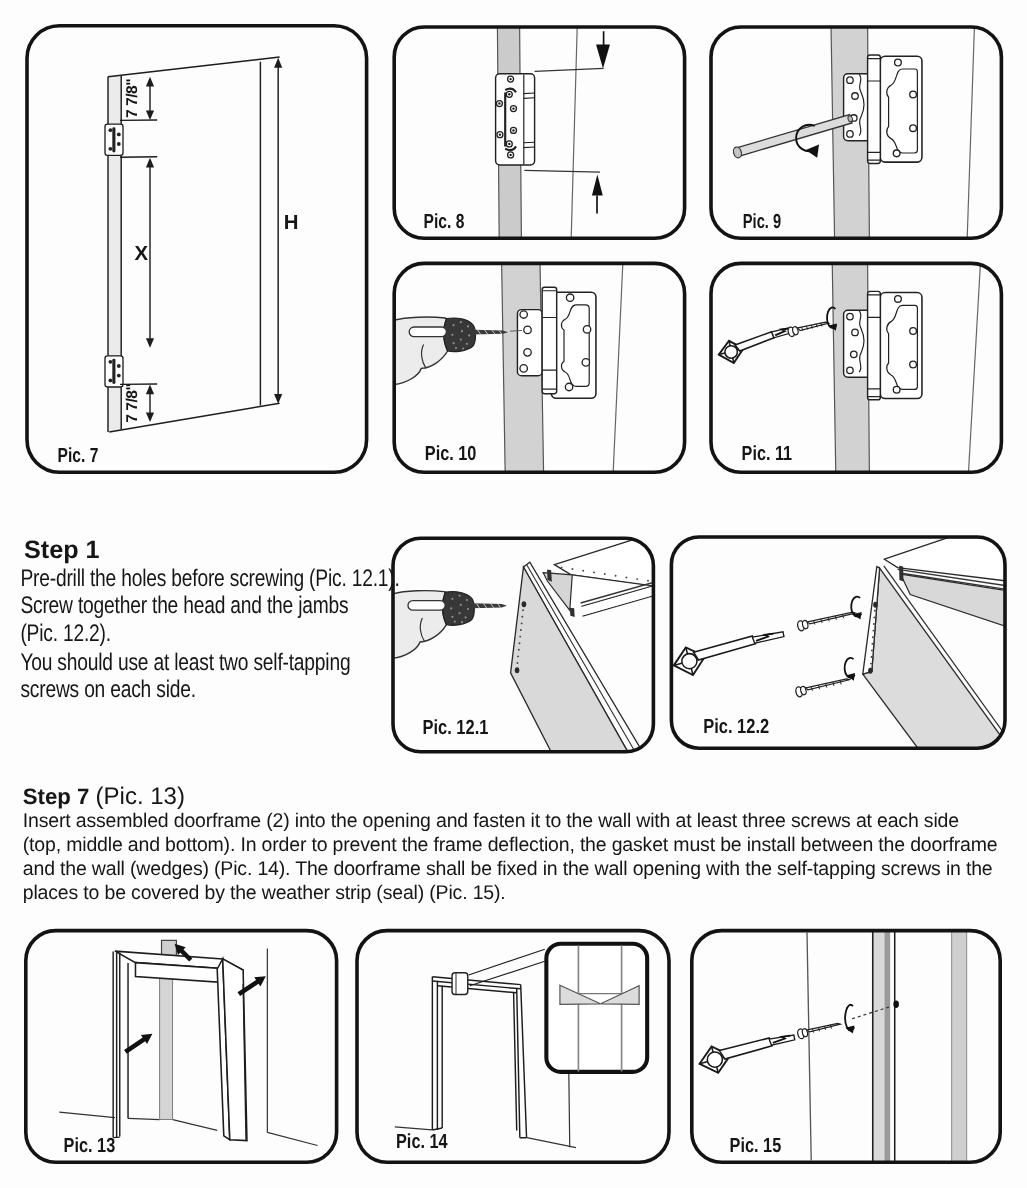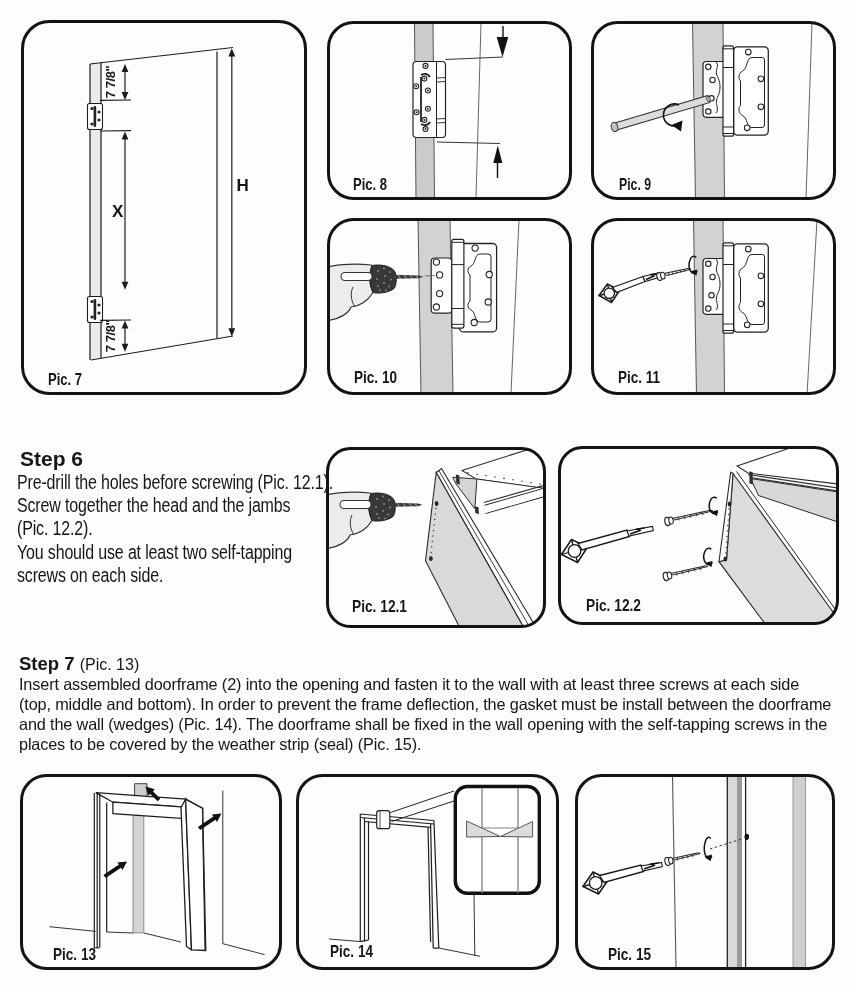--- a/index.html
+++ b/index.html
@@ -1,21 +1,21 @@
 <!DOCTYPE html>
 <html><head><meta charset="utf-8">
 <style>
 html,body{margin:0;padding:0;}
 body{width:856px;height:990px;position:relative;background:#fdfdfd;font-family:"Liberation Sans",sans-serif;color:#161616;overflow:hidden;}
 #art{position:absolute;left:0;top:0;}
 .txt{position:absolute;white-space:nowrap;}
 #s6h{left:20px;top:446.5px;font-size:21px;font-weight:bold;}
 #s6b{left:17px;top:471px;font-size:20px;line-height:23.2px;letter-spacing:-0.2px;transform:scaleX(0.80);transform-origin:0 0;}
 #s7h{left:19px;top:652.5px;font-size:18.5px;font-weight:bold;}
-#s7h span{font-weight:normal;font-size:16px;}
+#s7h span{font-weight:normal;font-size:20px;}
 #s7b{left:19px;top:674px;font-size:16.5px;line-height:20px;letter-spacing:-0.15px;transform:scaleX(0.985);transform-origin:0 0;}
 </style></head>
 <body>
 <svg id="art" width="856" height="990" viewBox="0 0 856 990">
 <defs>
 <clipPath id="c7">
         <rect x="23" y="22" width="282" height="371" rx="26"></rect>
       </clipPath>
 <clipPath id="c8">
         <rect x="329" y="23" width="241" height="175" rx="24"></rect>
@@ -523,16 +523,16 @@
   <text x="354" y="383" textLength="43" lengthAdjust="spacingAndGlyphs">Pic. 10</text>
   <text x="618" y="383" textLength="42" lengthAdjust="spacingAndGlyphs">Pic. 11</text>
   <text x="352" y="612" textLength="55" lengthAdjust="spacingAndGlyphs">Pic. 12.1</text>
   <text x="586" y="611" textLength="55" lengthAdjust="spacingAndGlyphs">Pic. 12.2</text>
   <text x="53" y="960" textLength="43" lengthAdjust="spacingAndGlyphs">Pic. 13</text>
   <text x="330" y="957" textLength="43" lengthAdjust="spacingAndGlyphs">Pic. 14</text>
   <text x="608" y="960" textLength="43" lengthAdjust="spacingAndGlyphs">Pic. 15</text>
 </g>
 </svg>
 
-<div class="txt" id="s6h">Step 6</div>
+<div class="txt" id="s6h">Step 1</div>
 <div class="txt" id="s6b">Pre-drill the holes before screwing (Pic.&nbsp;12.1).<br>Screw together the head and the jambs<br>(Pic.&nbsp;12.2).<br>You should use at least two self-tapping<br>screws on each side.</div>
 <div class="txt" id="s7h">Step 7 <span>(Pic. 13)</span></div>
 <div class="txt" id="s7b">Insert assembled doorframe (2) into the opening and fasten it to the wall with at least three screws at each side<br>(top, middle and bottom). In order to prevent the frame deflection, the gasket must be install between the doorframe<br>and the wall (wedges) (Pic. 14). The doorframe shall be fixed in the wall opening with the self-tapping screws in the<br>places to be covered by the weather strip (seal) (Pic. 15).</div>
 
 </body></html>

